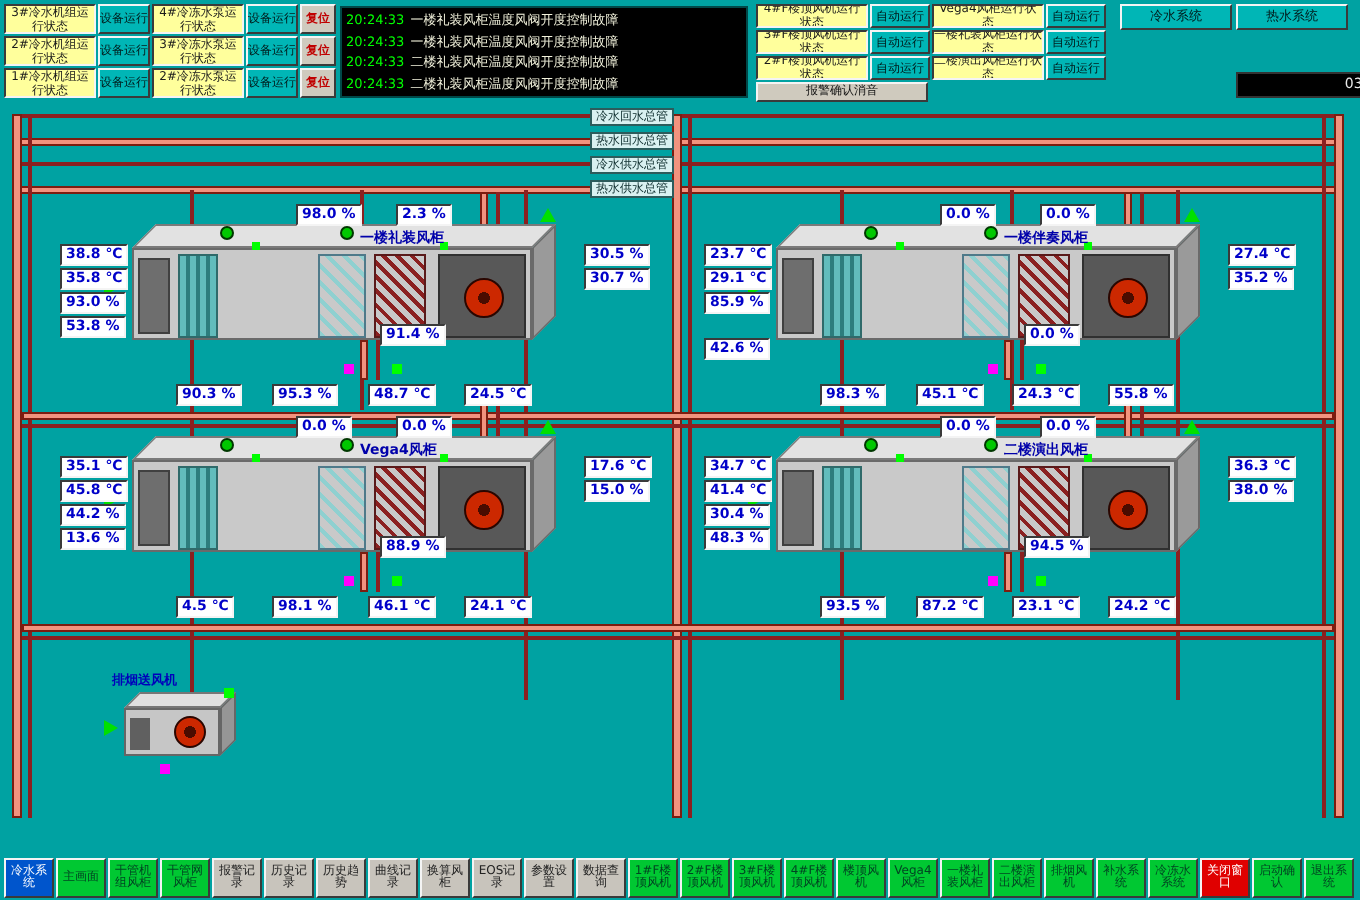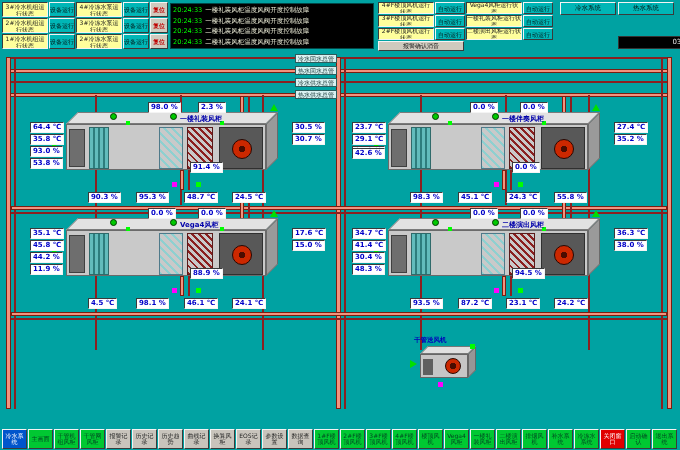--- a/index.html
+++ b/index.html
@@ -184,21 +184,21 @@
         <div class="u-side"></div>
         <div class="motor" style="left: 80px; top: 1px;"></div>
         <div class="motor" style="left: 140px; top: 1px;"></div>
         <div class="gn sm" style="left: 96px; top: 9px;"></div>
         <div class="gn sm" style="left: 190px; top: 9px;"></div>
         <div class="arr-r" style="left: 22px; top: 28px;"></div>
         <div class="arr-u" style="left: 240px; top: -8px;"></div>
         <div class="mg" style="left: 142px; top: 70px;"></div>
         <div class="gn" style="left: 166px; top: 70px;"></div>
         <div class="u-title">一楼礼装风柜</div>
-        <div class="readout sunken" style="left: 0px; top: 10px;">64.4 ℃</div>
+        <div class="readout sunken" style="left: 0px; top: 10px;">38.8 ℃</div>
         <div class="readout sunken" style="left: 0px; top: 22px;">35.8 ℃</div>
         <div class="readout sunken" style="left: 0px; top: 34px;">93.0 %</div>
         <div class="readout sunken" style="left: 0px; top: 46px;">53.8 %</div>
         <div class="readout sunken" style="left: 118px; top: -10px;">98.0 %</div>
         <div class="readout sunken" style="left: 168px; top: -10px;">2.3 %</div>
         <div class="readout sunken" style="left: 262px; top: 10px;">30.5 %</div>
         <div class="readout sunken" style="left: 262px; top: 22px;">30.7 %</div>
         <div class="readout sunken" style="left: 160px; top: 50px;">91.4 %</div>
         <div class="readout sunken" style="left: 58px; top: 80px;">90.3 %</div>
         <div class="readout sunken" style="left: 106px; top: 80px;">95.3 %</div>
@@ -226,21 +226,21 @@
         <div class="gn sm" style="left: 96px; top: 9px;"></div>
         <div class="gn sm" style="left: 190px; top: 9px;"></div>
         <div class="arr-r" style="left: 22px; top: 28px;"></div>
         <div class="arr-u" style="left: 240px; top: -8px;"></div>
         <div class="mg" style="left: 142px; top: 70px;"></div>
         <div class="gn" style="left: 166px; top: 70px;"></div>
         <div class="u-title">一楼伴奏风柜</div>
         <div class="readout sunken" style="left: 0px; top: 10px;">23.7 ℃</div>
         <div class="readout sunken" style="left: 0px; top: 22px;">29.1 ℃</div>
         <div class="readout sunken" style="left: 0px; top: 34px;">85.9 %</div>
-        <div class="readout sunken" style="left: 0px; top: 36px;">42.6 %</div>
+        <div class="readout sunken" style="left: 0px; top: 57px;">42.6 %</div>
         <div class="readout sunken" style="left: 118px; top: -10px;">0.0 %</div>
         <div class="readout sunken" style="left: 168px; top: -10px;">0.0 %</div>
         <div class="readout sunken" style="left: 262px; top: 10px;">27.4 ℃</div>
         <div class="readout sunken" style="left: 262px; top: 22px;">35.2 %</div>
         <div class="readout sunken" style="left: 160px; top: 50px;">0.0 %</div>
         <div class="readout sunken" style="left: 58px; top: 80px;">98.3 %</div>
         <div class="readout sunken" style="left: 106px; top: 80px;">45.1 ℃</div>
         <div class="readout sunken" style="left: 154px; top: 80px;">24.3 ℃</div>
         <div class="readout sunken" style="left: 202px; top: 80px;">55.8 %</div>
       </div>
@@ -265,21 +265,21 @@
         <div class="gn sm" style="left: 96px; top: 9px;"></div>
         <div class="gn sm" style="left: 190px; top: 9px;"></div>
         <div class="arr-r" style="left: 22px; top: 28px;"></div>
         <div class="arr-u" style="left: 240px; top: -8px;"></div>
         <div class="mg" style="left: 142px; top: 70px;"></div>
         <div class="gn" style="left: 166px; top: 70px;"></div>
         <div class="u-title">Vega4风柜</div>
         <div class="readout sunken" style="left: 0px; top: 10px;">35.1 ℃</div>
         <div class="readout sunken" style="left: 0px; top: 22px;">45.8 ℃</div>
         <div class="readout sunken" style="left: 0px; top: 34px;">44.2 %</div>
-        <div class="readout sunken" style="left: 0px; top: 46px;">11.9 %</div>
+        <div class="readout sunken" style="left: 0px; top: 46px;">13.6 %</div>
         <div class="readout sunken" style="left: 118px; top: -10px;">0.0 %</div>
         <div class="readout sunken" style="left: 168px; top: -10px;">0.0 %</div>
         <div class="readout sunken" style="left: 262px; top: 10px; text-align: center;">17.6 ℃</div>
         <div class="readout sunken" style="left: 262px; top: 22px;">15.0 %</div>
         <div class="readout sunken" style="left: 160px; top: 50px;">88.9 %</div>
         <div class="readout sunken" style="left: 58px; top: 80px;">4.5 ℃</div>
         <div class="readout sunken" style="left: 106px; top: 80px;">98.1 %</div>
         <div class="readout sunken" style="left: 154px; top: 80px;">46.1 ℃</div>
         <div class="readout sunken" style="left: 202px; top: 80px;">24.1 ℃</div>
       </div>
@@ -317,22 +317,22 @@
         <div class="readout sunken" style="left: 262px; top: 10px;">36.3 ℃</div>
         <div class="readout sunken" style="left: 262px; top: 22px;">38.0 %</div>
         <div class="readout sunken" style="left: 160px; top: 50px;">94.5 %</div>
         <div class="readout sunken" style="left: 58px; top: 80px;">93.5 %</div>
         <div class="readout sunken" style="left: 106px; top: 80px;">87.2 ℃</div>
         <div class="readout sunken" style="left: 154px; top: 80px;">23.1 ℃</div>
         <div class="readout sunken" style="left: 202px; top: 80px;">24.2 ℃</div>
       </div>
     </div>
   <div id="fans">
-      <div class="fan-unit" style="left: 410px; top: 336px;">
-        <div class="fan-label">干管送风机</div>
+      <div class="fan-unit" style="left: 52px; top: 336px;">
+        <div class="fan-label">排烟送风机</div>
         <div class="fan-topface"></div>
         <div class="fan-front">
           <div class="fan-opening"></div>
           <div class="fanc"></div>
         </div>
         <div class="fan-side"></div>
         <div class="arr-r" style="left: 0px; top: 24px;"></div>
         <div class="mg" style="left: 28px; top: 46px;"></div>
         <div class="gn" style="left: 60px; top: 8px;"></div>
       </div>

